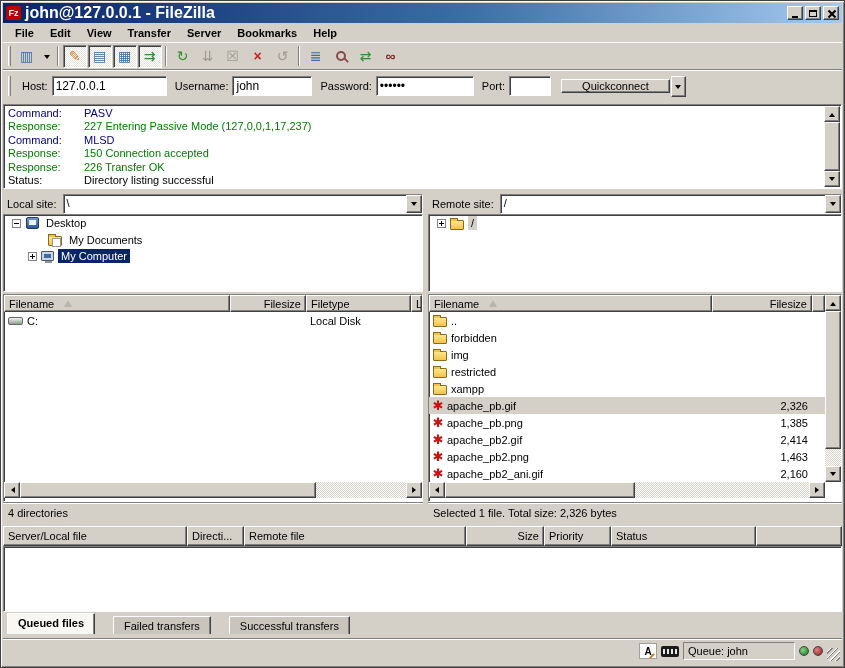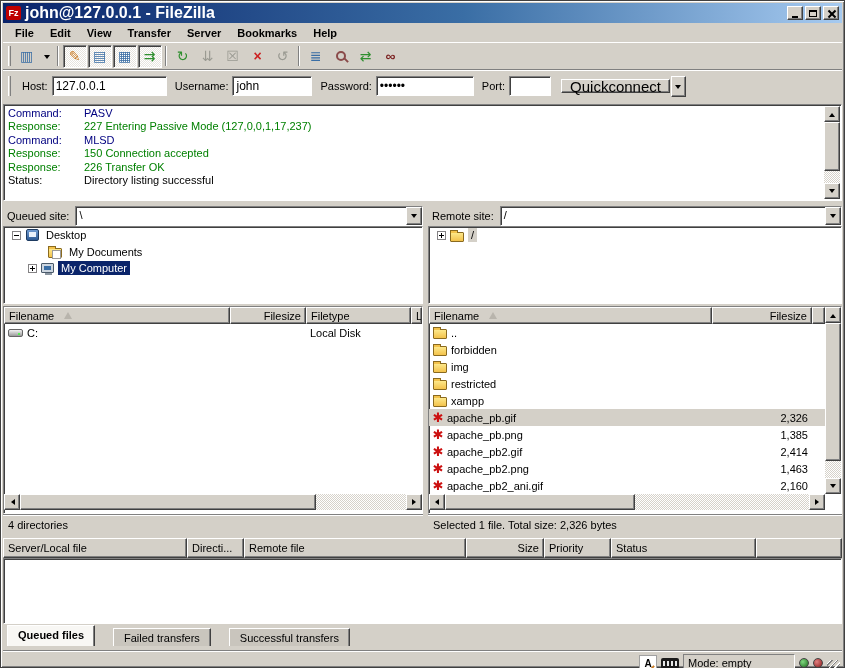--- a/index.html
+++ b/index.html
@@ -49,25 +49,25 @@
   .mag-icon { position:relative; width:10px; height:10px; border:2px solid #8a4a4a; border-radius:50%; }
   .mag-icon::after { content:""; position:absolute; width:6px; height:2px; background:#8a4a4a;
     right:-5px; bottom:-2px; transform:rotate(45deg); }
 
   
   .quickbar { height:33px; display:flex; align-items:center; padding:0 2px; border-top:1px solid #808080; box-shadow:0 1px 0 #fff inset; }
   .quickbar label { margin:0 4px 0 8px; }
   .field { height:20px; font-family:"Liberation Sans",sans-serif; font-size:12px; padding:0 3px; background:#fff;
     border:1px solid; border-color:#808080 #fff #fff #808080; box-shadow:inset 1px 1px 0 #404040; }
   .f-host { width:115px; } .f-user { width:80px; } .f-pass { width:98px; } .f-port { width:42px; }
-  .qc-btn { height:14px; padding:0 8px; font-size:15px; display:flex; align-items:center; }
+  .qc-btn { height:14px; padding:0 20px; font-size:11px; display:flex; align-items:center; }
   .qc-drop { width:15px; height:21px; display:flex; align-items:center; justify-content:center; margin-left:1px; }
 
   
-  .logpane { height:97px; margin-top:2px; position:relative; overflow:hidden; }
+  .logpane { height:85px; margin-top:2px; position:relative; overflow:hidden; }
   .log-lines { padding:2px 20px 0 4px; }
   .log-line { line-height:13.4px; white-space:nowrap; }
   .log-line .llabel { display:inline-block; width:76px; }
   .log-cmd { color:#000080; } .log-resp { color:#008000; } .log-stat { color:#000; }
   .vscroll { position:absolute; right:1px; top:1px; bottom:1px; width:16px;
     background-color:#d6d2ca;
     background-image:linear-gradient(45deg,#fff 25%,transparent 25%,transparent 75%,#fff 75%),
                      linear-gradient(45deg,#fff 25%,transparent 25%,transparent 75%,#fff 75%);
     background-size:2px 2px; background-position:0 0,1px 1px; }
   .sb-btn { width:16px; height:16px; display:flex; align-items:center; justify-content:center; }
@@ -298,21 +298,21 @@
       <div class="sb-btn raised" style="position:absolute; bottom:0;">
           <span class="sb-tri-dn"></span>
         </div>
     </div>
   </div>
 
   <div class="main">
 
     <div class="col-left">
       <div class="sitebar">
-        <span class="slabel">Queued site:</span>
+        <span class="slabel">Local site:</span>
         <span class="combo">
           <span class="cval">\</span>
           <span class="cbtn raised">
               <span class="tri-down"></span>
             </span>
         </span>
       </div>
       <div class="treepane sunken">
         <div class="tree-row" style="padding-left:8px;">
           <span class="expander"></span>
@@ -517,20 +517,20 @@
       <span class="tab active">Queued files</span>
       <span class="tab">Failed transfers</span>
       <span class="tab">Successful transfers</span>
     </div>
   </div>
 
   <div class="statusbar">
     <span class="sb-ascii">A</span>
     <span class="sb-badge"></span>
     <span class="queue-panel">
-        <span>Mode: empty</span>
+        <span>Queue: john</span>
       </span>
     <span class="led led-green"></span>
     <span class="led led-red"></span>
     <span class="resize-grip"></span>
   </div>
 
 </div>
 
 </body></html>

